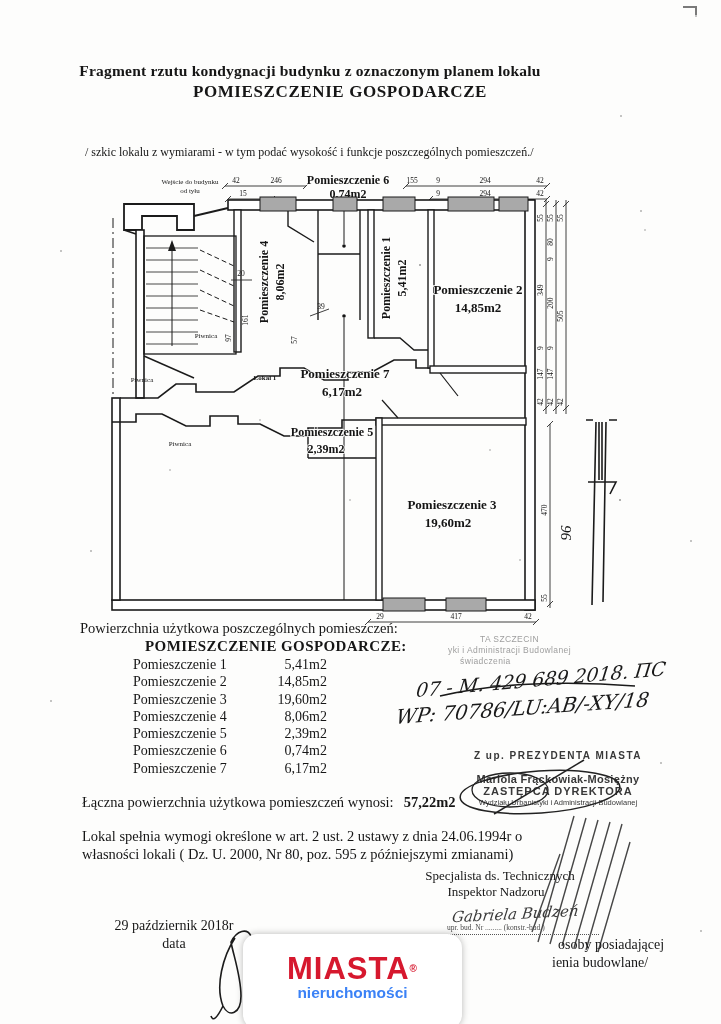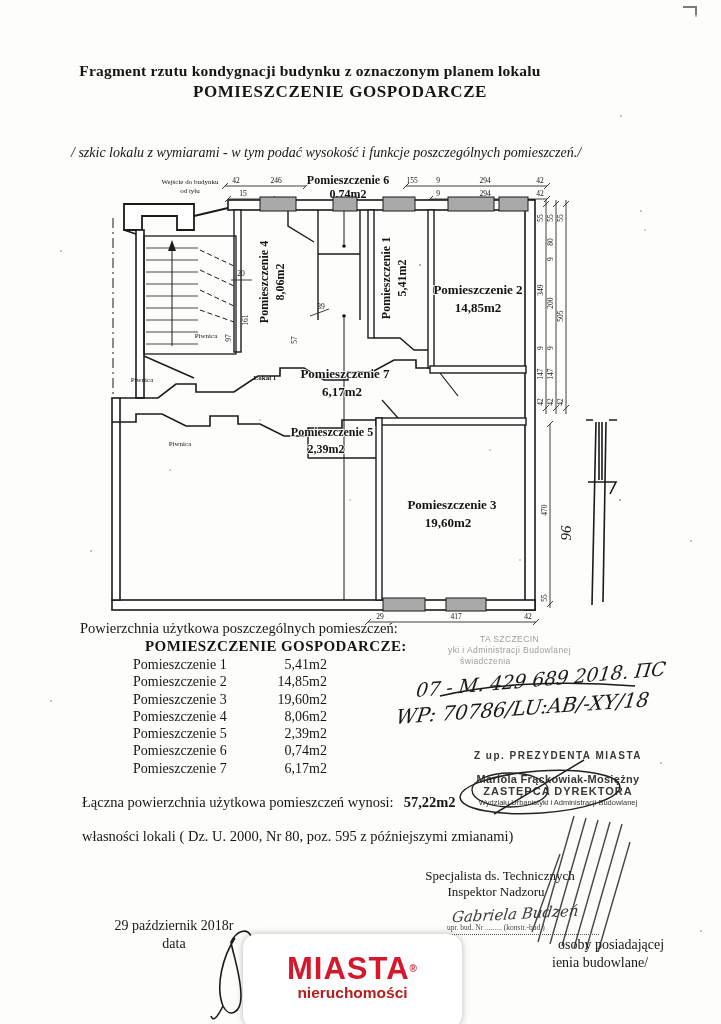--- a/index.html
+++ b/index.html
@@ -2,21 +2,21 @@
 <html><head>
 <meta charset="utf-8">
 <style>
   html,body{margin:0;padding:0;background:#e8e8e6;}
   .page{position:relative;width:721px;height:1024px;background:#fdfdfc;overflow:hidden;
         font-family:"Liberation Serif",serif;color:#161616;}
   
   .title-wrap{position:absolute;left:40px;top:62px;width:540px;text-align:center;}
   .title-l1{font-size:15.5px;font-weight:bold;letter-spacing:.2px;}
   .title-l2{font-size:17px;font-weight:bold;margin-top:2px;margin-left:60px;letter-spacing:.6px;}
-  .subtitle{position:absolute;left:71px;top:145px;font-size:14px;font-style:italic;}
+  .subtitle{position:absolute;left:85px;top:145px;font-size:12px;}
   
   .plan-svg{position:absolute;left:100px;top:170px;width:560px;height:470px;}
   .plan-svg text{font-family:"Liberation Serif",serif;fill:#151515;}
   .dimtxt{font-size:7.5px;}
   .smalllbl{font-size:7px;fill:#262626;}
   .roomname{font-size:12px;font-weight:bold;paint-order:stroke;stroke:#fdfdfc;stroke-width:1.5px;}
   .roomname.big{font-size:13px;}
   .w{stroke:#1b1b1b;fill:none;}
   .wf{stroke:#1b1b1b;fill:#ffffff;}
   .win{fill:#a9a9a9;stroke:#1b1b1b;stroke-width:1;}
@@ -288,20 +288,21 @@
     <div class="sd3">ZASTĘPCA DYREKTORA</div>
     <div class="sd4">Wydziału Urbanistyki i Administracji Budowlanej</div>
   </div>
   <svg class="overlay-svg" style="left:452px;top:756px;width:185px;height:66px" viewBox="0 0 185 66">
     <ellipse cx="88" cy="36" rx="80" ry="21" transform="rotate(-4 88 36)" stroke="#222" stroke-width="1.5" fill="none"></ellipse>
     <ellipse cx="58" cy="34" rx="38" ry="17" stroke="#222" stroke-width="1.3" fill="none"></ellipse>
     <path d="M42,58 L132,4" stroke="#222" stroke-width="1.5" fill="none"></path>
   </svg>
 
   <div class="legal">
+    <div>Lokal spełnia wymogi określone w art. 2 ust. 2 ustawy z dnia 24.06.1994r o</div>
     <div>własności lokali ( Dz. U. 2000, Nr 80, poz. 595 z późniejszymi zmianami)</div>
   </div>
 
   <div class="sig-spec1">Specjalista ds. Technicznych</div>
   <div class="sig-spec2">Inspektor Nadzoru</div>
   <svg class="overlay-svg" style="left:530px;top:812px;width:110px;height:145px" viewBox="0 0 110 145">
     <g stroke="#262626" stroke-width="1.4" opacity=".85">
       <line x1="8" y1="130" x2="44" y2="4"></line>
         <line x1="20" y1="132" x2="56" y2="6"></line>
       <line x1="32" y1="134" x2="68" y2="8"></line>
@@ -319,21 +320,21 @@
   <div class="date-wrap">
     <div>29 październik 2018r</div>
     <div class="date-label">data</div>
   </div>
   <svg class="overlay-svg" style="left:203px;top:926px;width:60px;height:96px" viewBox="0 0 60 96">
     <path d="M32,12 C20,30 12,60 20,80 C26,92 38,88 38,70 C38,50 30,28 28,16 C34,4 44,2 48,10 M20,80 C14,92 10,96 8,90" stroke="#1c1c1c" stroke-width="1.6" fill="none"></path>
   </svg>
 
   <div class="logo-card">
     <div class="logo-brand" style="color: rgb(214, 24, 46);"><span>MIASTA</span><span class="logo-reg">®</span></div>
-    <div class="logo-tagline" style="color: #b91c1c;">nieruchomości</div>
+    <div class="logo-tagline" style="color: #3b82f6;">nieruchomości</div>
   </div>
 
   <div class="speck" style="left:695px;top:15px"></div>
   <div class="speck" style="left:60px;top:250px"></div>
   <div class="speck" style="left:640px;top:210px"></div>
   <div class="speck" style="left:690px;top:540px"></div>
   <div class="speck" style="left:50px;top:700px"></div>
   <div class="speck" style="left:660px;top:762px"></div>
   <div class="speck" style="left:700px;top:930px"></div>
   <div class="speck" style="left:90px;top:550px"></div>

